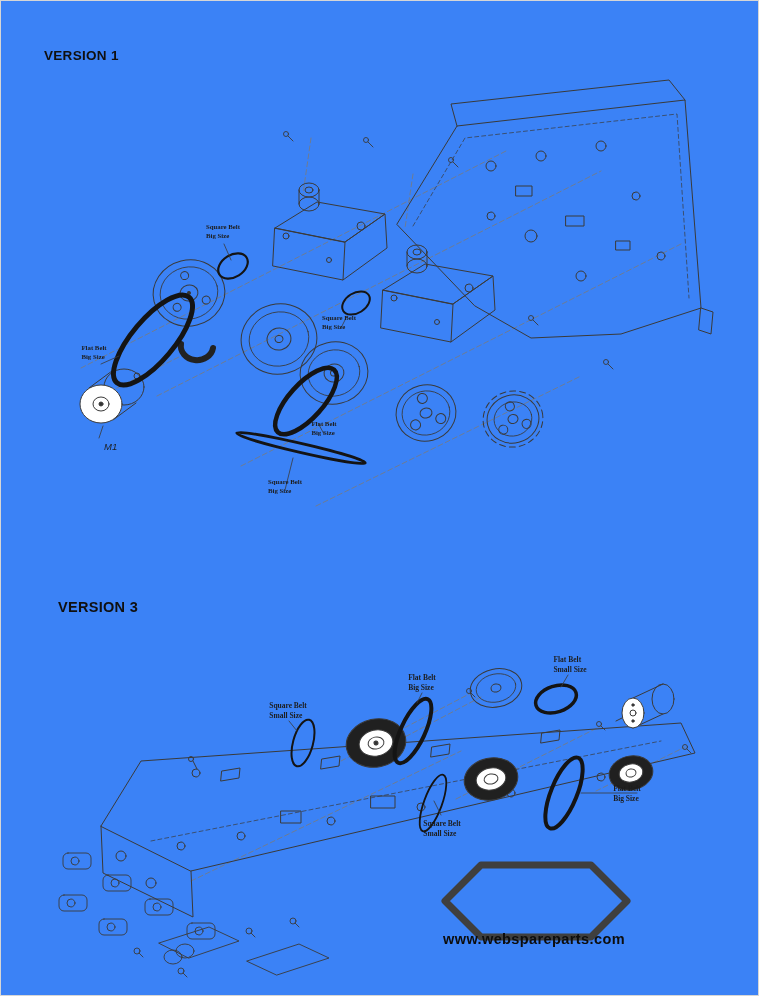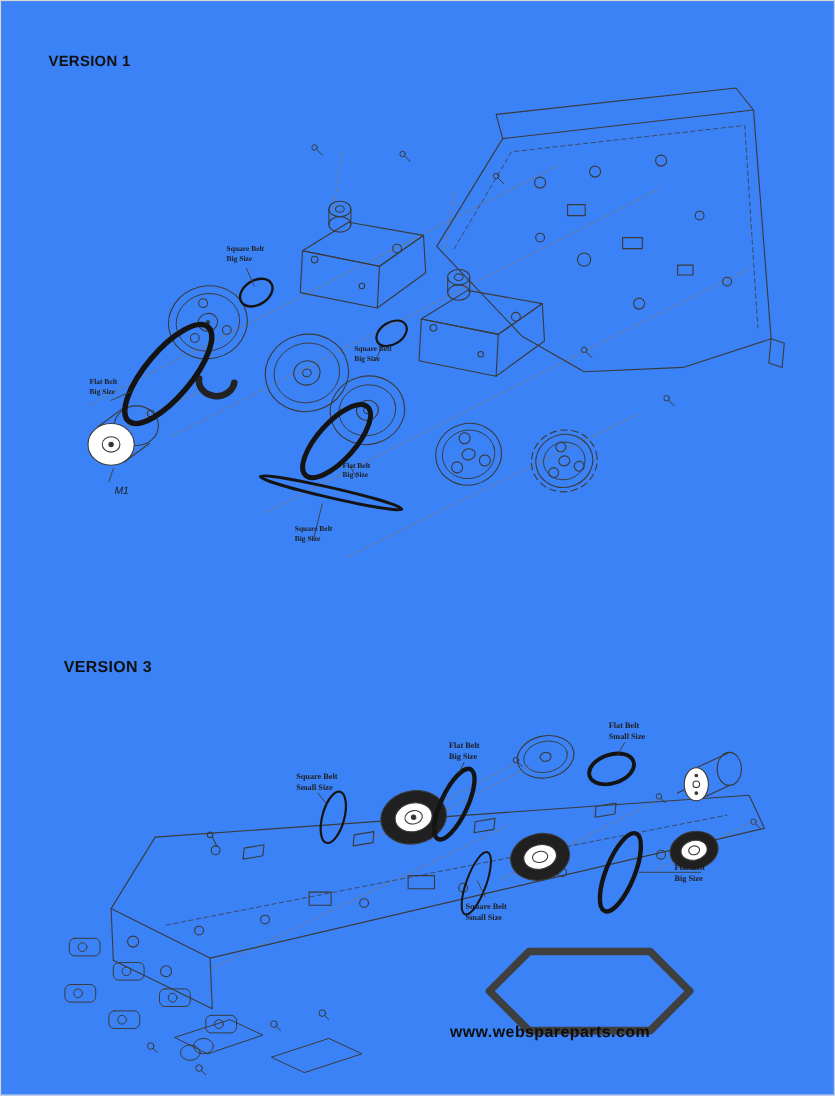--- a/index.html
+++ b/index.html
@@ -32,21 +32,21 @@
   .v2-lbl { font-size:7.5px; line-height:1.3; }
   .m1 { position:absolute; font-style:italic; font-size:9.5px; color:#1d1d1d; }
   .logo { position:absolute; left:440px; top:858px; width:190px; height:86px; }
   .logo svg { position:absolute; left:0; top:0; }
   .logo-text {
     position:absolute; left:50%; top:42px; transform:translate(-50%,-50%);
     font-size:18.5px; font-weight:bold; color:#2e2e2e; white-space:nowrap;
     letter-spacing:.2px;
   }
   .site-url {
-    position:absolute; left:408px; top:930px; width:250px; 
+    position:absolute; left:408px; top:930px; width:250px; text-align:center;
     font-size:14.5px; font-weight:bold; color:#0d0d0d; letter-spacing:.4px;
   }
 </style>
 </head>
 <body>
 
 <div class="page">
 
   <div id="v1-title" class="v-title">VERSION 1</div>
 

